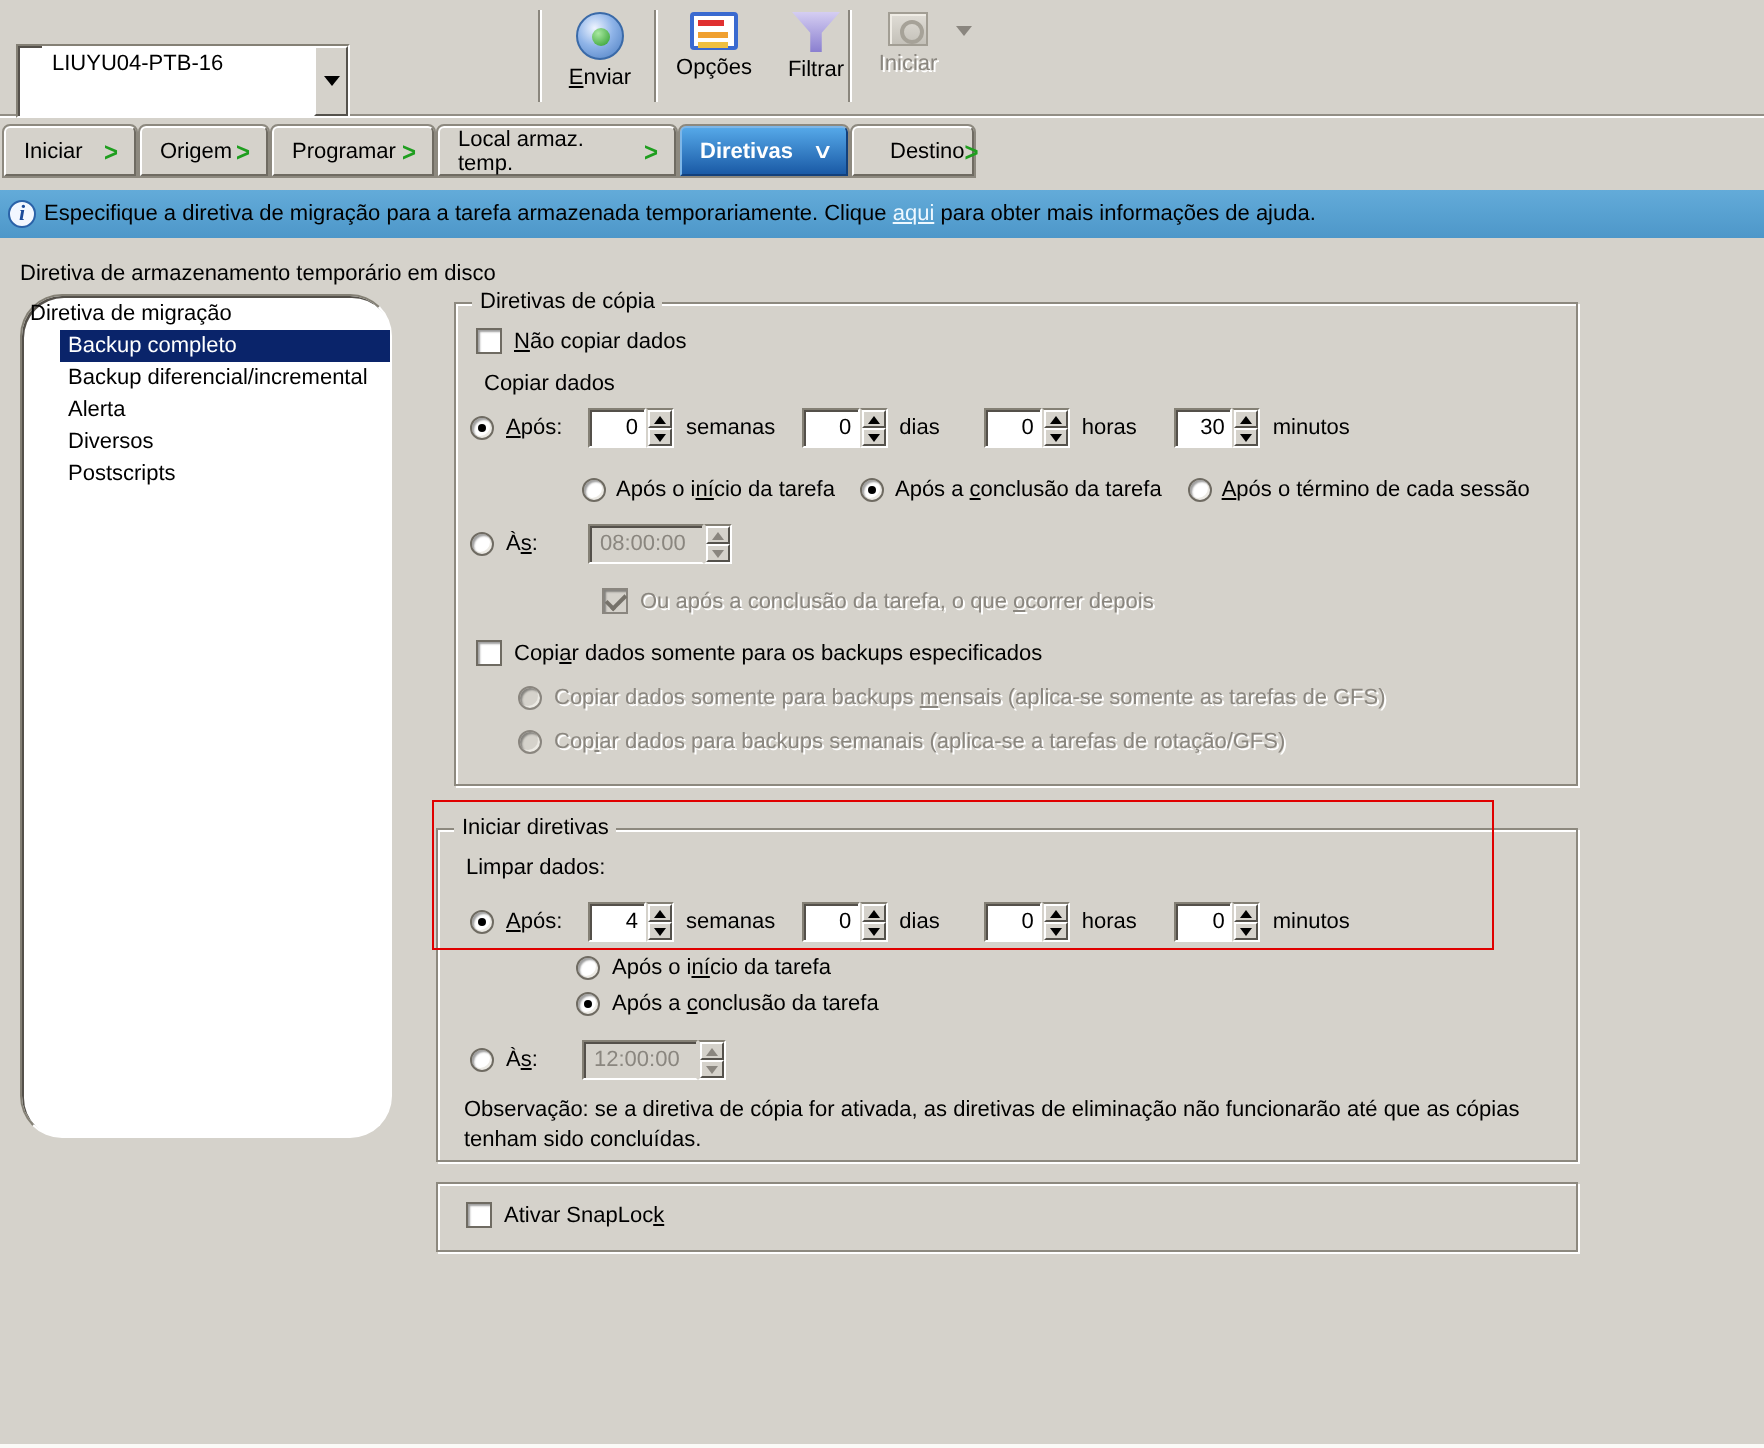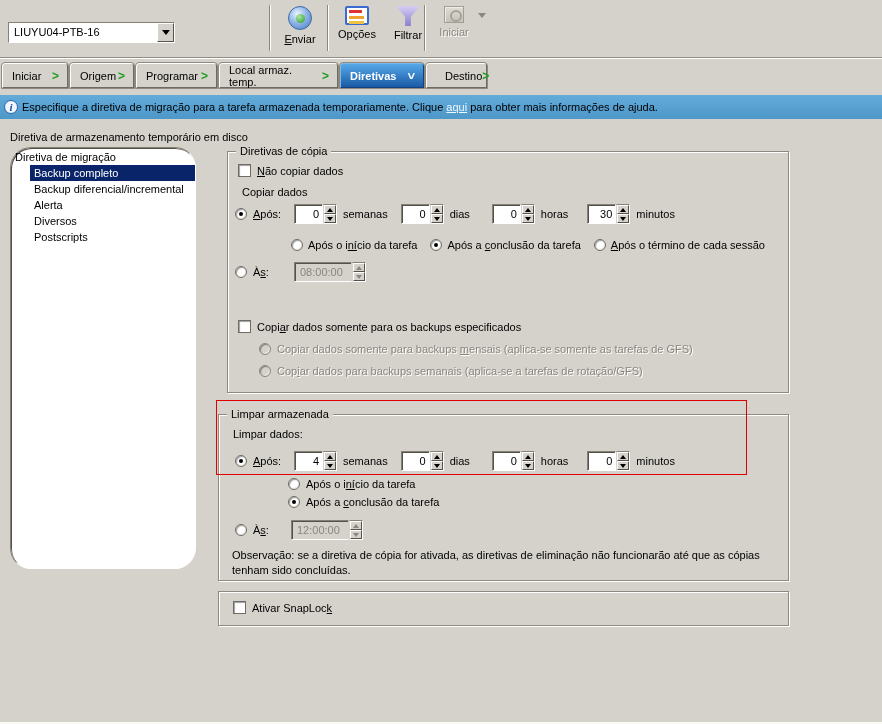--- a/index.html
+++ b/index.html
@@ -16,21 +16,21 @@
   u { text-decoration: underline; }
 
   
   .sunken { background:#fff; border:1px solid; border-color:#848075 #fff #fff #848075; box-shadow: inset 1px 1px 0 #54504a; }
   .raised { background:#d5d2cb; border:1px solid; border-color:#fff #55524c #55524c #fff; }
   .etched { border:1px solid #8d897f; box-shadow: inset 1px 1px 0 #fff, 1px 1px 0 #fff; }
 
   
   .toolbar { position:absolute; left:0; top:0; width:882px; height:58px;
     border-bottom:1px solid #928e85; box-shadow: 0 1px 0 #fff; }
-  .combo { position:absolute; left:8px; top:22px; width:167px; height:21px; display:flex; }
+  .combo { position:absolute; left:8px; top:22px; width:167px; height:37px; display:flex;padding-left:12px; }
   .combo-field { flex:1; padding:3px 0 0 5px; background:#fff; white-space:nowrap; overflow:hidden; }
   .combo-btn { width:17px; display:flex; align-items:center; justify-content:center; }
   .arr-dn { width:0; height:0; border:4px solid transparent; border-top:5px solid #000; margin-top:4px; }
   .status-group { position:absolute; left:176px; top:7px; display:flex; gap:9px; }
   .st { display:flex; flex-direction:column; align-items:center; gap:3px; min-width:30px; }
   .okball { width:17px; height:17px; border-radius:50%;
     background: radial-gradient(circle at 35% 30%, #b8e8b0, #3aa03a 62%, #1e7a1e);
     border:1px solid #176a1c; display:flex; align-items:center; justify-content:center; }
   .okball::after { content:""; width:4px; height:8px; border:solid #fff; border-width:0 2px 2px 0;
     transform: rotate(45deg); margin-top:-2px; }
@@ -259,38 +259,42 @@
     <span style="width:35px;" class=""><span>À</span><u>s</u><span>:</span></span>
     <span class="timefield spin dis">
       <span class="time-val">08:00:00</span>
       <span class="spin-btns">
           <span class="sb up"></span>
           <span class="sb dn"></span>
         </span>
     </span>
   </div>
 
+  <label class="ctl-row dis-txt" style="left:73px; top:142px;">
+    <span class="cb dis checked"></span>
+    <span><span>Ou após a conclusão da tarefa, o que </span><u>o</u><span>correr depois</span></span>
+  </label>
 
   <label class="ctl-row" style="left:10px; top:168px;">
     <span class="cb"></span>
     <span><span>Copi</span><u>a</u><span>r dados somente para os backups especificados</span></span>
   </label>
 
   <div class="ctl-row dis-txt" style="left:31px; top:191px;">
     <span class="rd dis"></span>
     <span><span>Copiar dados somente para backups </span><u>m</u><span>ensais (aplica-se somente as tarefas de GFS)</span></span>
   </div>
   <div class="ctl-row dis-txt" style="left:31px; top:213px;">
     <span class="rd dis"></span>
     <span><span>Cop</span><u>i</u><span>ar dados para backups semanais (aplica-se a tarefas de rotação/GFS)</span></span>
   </div>
 </div>
 
 <div class="group etched" style="left:218px; top:414px; width:571px; height:167px;">
-  <span class="legend">Limpar armazenada</span>
+  <span class="legend">Iniciar diretivas</span>
 
   <div class="abs" style="left:14px; top:13px;">Limpar dados:</div>
 
   <div class="ctl-row" style="left:16px; top:36px;">
     <span class="rd sel"></span>
     <span style="width:35px;"><span></span><u>A</u><span>pós:</span></span>
     <span class="spin">
       <span class="spin-val">4</span>
       <span class="spin-btns">
           <span class="sb up"></span>

